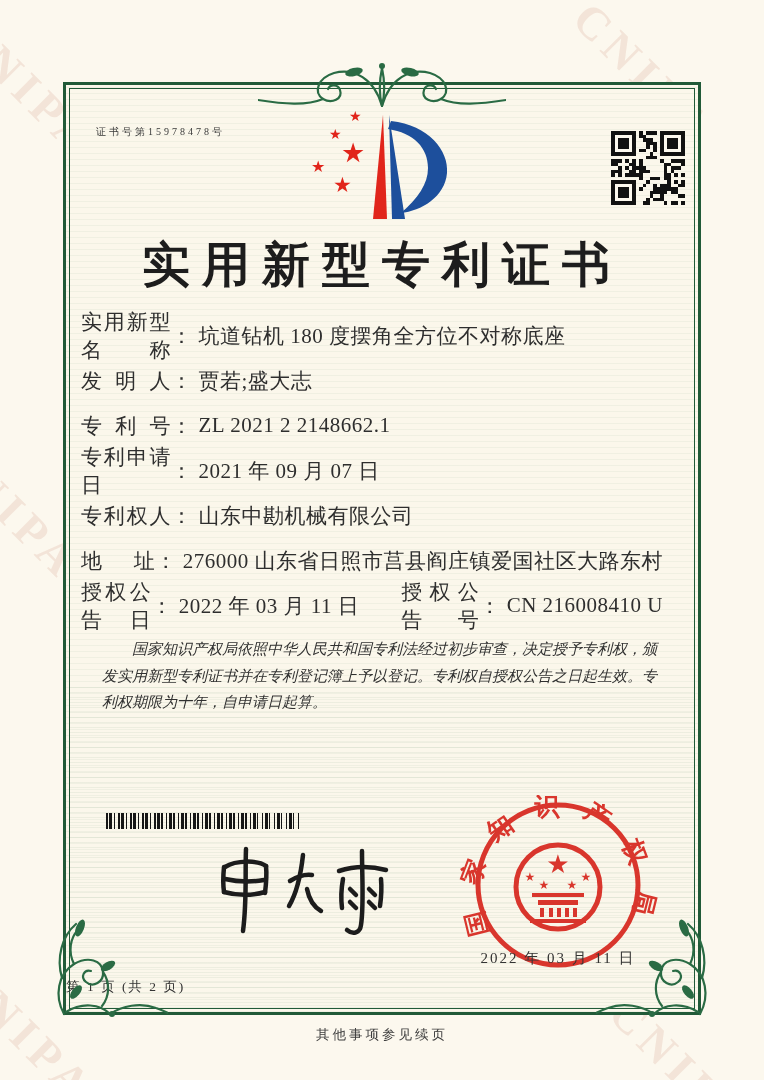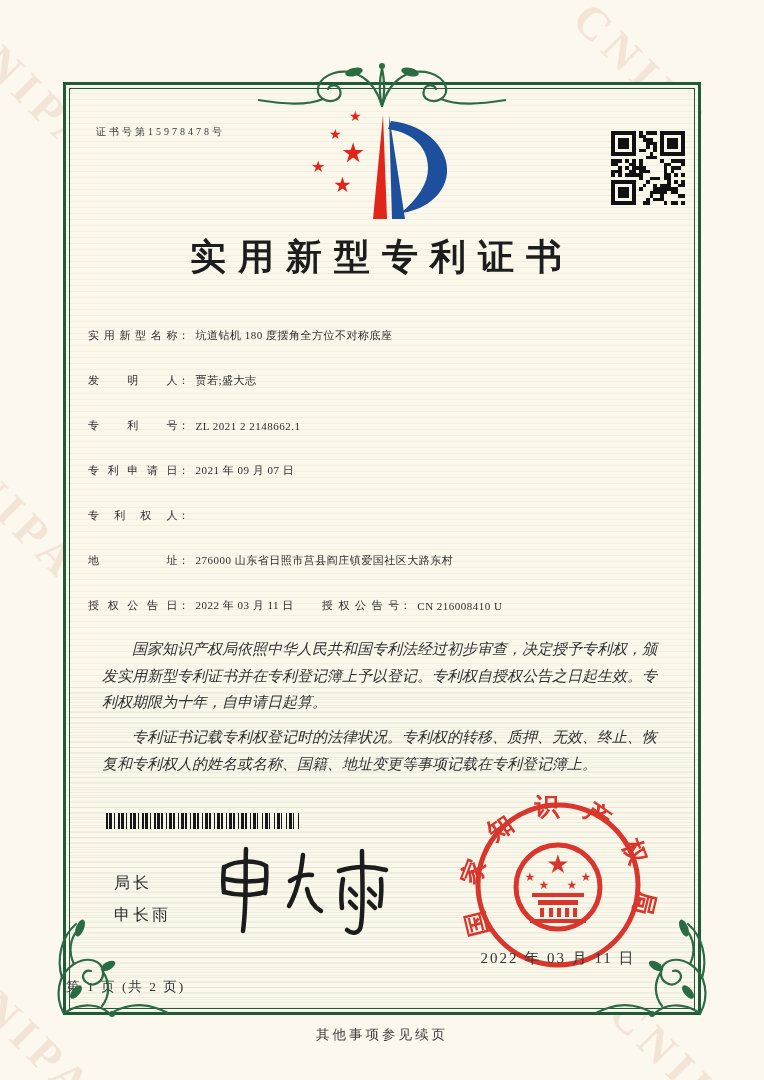--- a/index.html
+++ b/index.html
@@ -34,29 +34,29 @@
       rgba(0,0,0,0) 1px, rgba(0,0,0,0) 5px);
     pointer-events:none;
   }
   
   .cert-no{position:absolute;left:30px;top:40px;font-size:10px;letter-spacing:3px;color:#3a3a3a;}
   .logo{position:absolute;left:243px;top:24px;width:150px;height:116px;}
   .logo .star{position:absolute;color:#e1251b;line-height:1;font-family:"DejaVu Sans",sans-serif;}
   .qr{position:absolute;left:545px;top:46px;width:74px;height:74px;}
   .title{
     position:absolute;left:0;top:148px;width:100%;text-align:center;
-    font-size:36px;font-weight:bold;letter-spacing:12px;color:#1d1d1d;
-  }
-  
-  .fields{position:absolute;left:22px;top:228px;width:582px;font-size:11px;color:#2e2e2e;}
+    font-size:48px;font-weight:bold;letter-spacing:12px;color:#1d1d1d;
+  }
+  
+  .fields{position:absolute;left:15px;top:228px;width:582px;font-size:21px;color:#2e2e2e;}
   .frow{height:45px;display:flex;align-items:center;letter-spacing:0.5px;}
   .flabel{display:inline-block;width:90px;text-align:justify;text-align-last:justify;}
   .colon{margin-right:6px;}
   .fvalue{white-space:nowrap;}
-  .grant-right{margin-left:28px;display:flex;align-items:center;}
+  .grant-right{margin-left:42px;display:flex;align-items:center;}
   .grant-right .flabel{width:78px;}
   
   .paras{
     position:absolute;left:28px;top:543px;width:582px;
     font-size:15px;line-height:1.78;color:#303030;font-style:italic;
   }
   .paras p{margin:8px;text-indent:2em;}
   
   .barcode{
     position:absolute;left:40px;top:728px;width:194px;height:16px;
@@ -257,49 +257,45 @@
         <span class="fvalue">ZL 2021 2 2148662.1</span>
       </div>
       <div class="frow">
         <span class="flabel">专利申请日</span>
           <span class="colon">：</span>
         <span class="fvalue">2021 年 09 月 07 日</span>
       </div>
       <div class="frow">
         <span class="flabel">专利权人</span>
           <span class="colon">：</span>
+        <span class="fvalue">山东中勘机械有限公司</span>
       </div>
       <div class="frow">
         <span class="flabel">地址</span>
           <span class="colon">：</span>
         <span class="fvalue">276000 山东省日照市莒县阎庄镇爱国社区大路东村</span>
       </div>
       <div class="frow">
         <span class="flabel">授权公告日</span>
           <span class="colon">：</span>
         <span class="fvalue">2022 年 03 月 11 日</span>
         <span class="grant-right">
           <span class="flabel">授权公告号</span>
             <span class="colon">：</span>
           <span class="fvalue">CN 216008410 U</span>
         </span>
       </div>
     </div>
 
     <div class="paras">
       <p>国家知识产权局依照中华人民共和国专利法经过初步审查，决定授予专利权，颁发实用新型专利证书并在专利登记簿上予以登记。专利权自授权公告之日起生效。专利权期限为十年，自申请日起算。</p>
-      <p>专利证书记载专利权登记时的法律状况。专利权的转移、质押、无效、终止、恢复和专利权人的姓名或名称、国籍、地址变更等事项记载在专利登记簿上。</p>
     </div>
 
     <div class="barcode"></div>
 
-    <div class="issuer">
-      <div>局长</div>
-      <div>申长雨</div>
-    </div>
 
     <div class="signature">
       <svg width="210" height="105" viewBox="0 0 210 105" fill="none" stroke="#1c1c1c" stroke-width="4.5" stroke-linecap="round" stroke-linejoin="round">
         <path d="M40,10 C39,35 41,62 37,92"></path>
         <path d="M19,28 C30,21 52,21 60,27"></path>
         <path d="M18,28 C17,38 17,46 18,53"></path>
         <path d="M60,27 C61,37 60,46 59,54"></path>
         <path d="M18,53 C32,57 48,56 59,53"></path>
         <path d="M19,40 C32,43 47,43 58,41"></path>
         <path d="M97,16 C95,34 92,52 83,67"></path>

